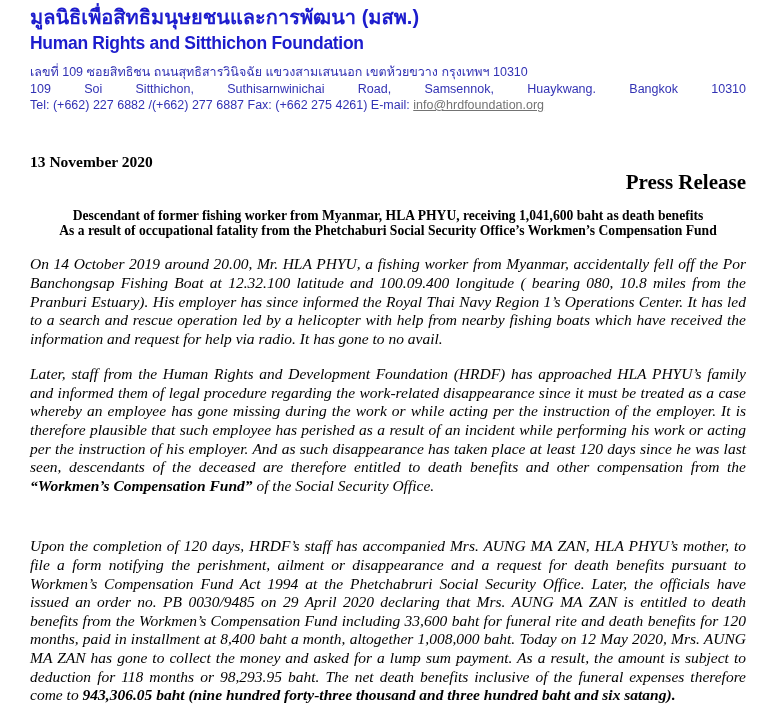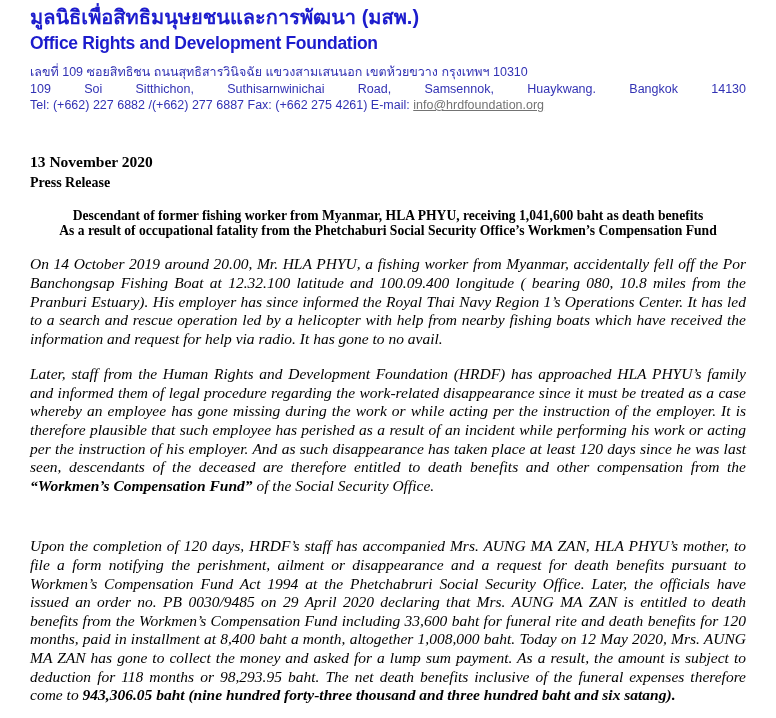--- a/index.html
+++ b/index.html
@@ -43,23 +43,23 @@
   .email-link { color: #737373; cursor: pointer; }
   
   .doc-date {
     margin-top: 38px;
     font-weight: bold;
     font-size: 15.5px;
     line-height: 19px;
   }
   .press-title {
     margin-top: 2px;
-    text-align: left;
+    text-align: right;
     font-weight: bold;
-    font-size: 14px;
+    font-size: 21px;
     line-height: 19px;
   }
   .headline {
     margin-top: 16px;
     text-align: center;
     font-weight: bold;
     font-size: 13.6px;
     line-height: 15.4px;
   }
   .body-para {
@@ -74,24 +74,24 @@
   .para-3 { margin-top: 42px; }
   .body-para strong { font-weight: bold; }
 </style>
 </head>
 <body>
 
 <div class="page">
 
   <header class="letterhead">
     <div class="org-thai">มูลนิธิเพื่อสิทธิมนุษยชนและการพัฒนา (มสพ.)</div>
-    <div class="org-en">Office Rights and Development Foundation</div>
+    <div class="org-en">Human Rights and Sitthichon Foundation</div>
     <div class="addr">
       <div class="addr-line">เลขที่ 109 ซอยสิทธิชน ถนนสุทธิสารวินิจฉัย แขวงสามเสนนอก เขตห้วยขวาง กรุงเทพฯ 10310</div>
-      <div class="addr-line addr-line-en">109 Soi Sitthichon, Suthisarnwinichai Road, Samsennok, Huaykwang. Bangkok 14130</div>
+      <div class="addr-line addr-line-en">109 Soi Sitthichon, Suthisarnwinichai Road, Samsennok, Huaykwang. Bangkok 10310</div>
       <div class="addr-line"><span>Tel: (+662) 227 6882 /(+662) 277 6887 Fax: (+662 275 4261) E-mail: </span><a class="email-link" href="#">info@hrdfoundation.org</a></div>
     </div>
   </header>
 
   <main>
     <div class="doc-date">13 November 2020</div>
 
     <div class="press-title">Press Release</div>
 
     <div class="headline">

